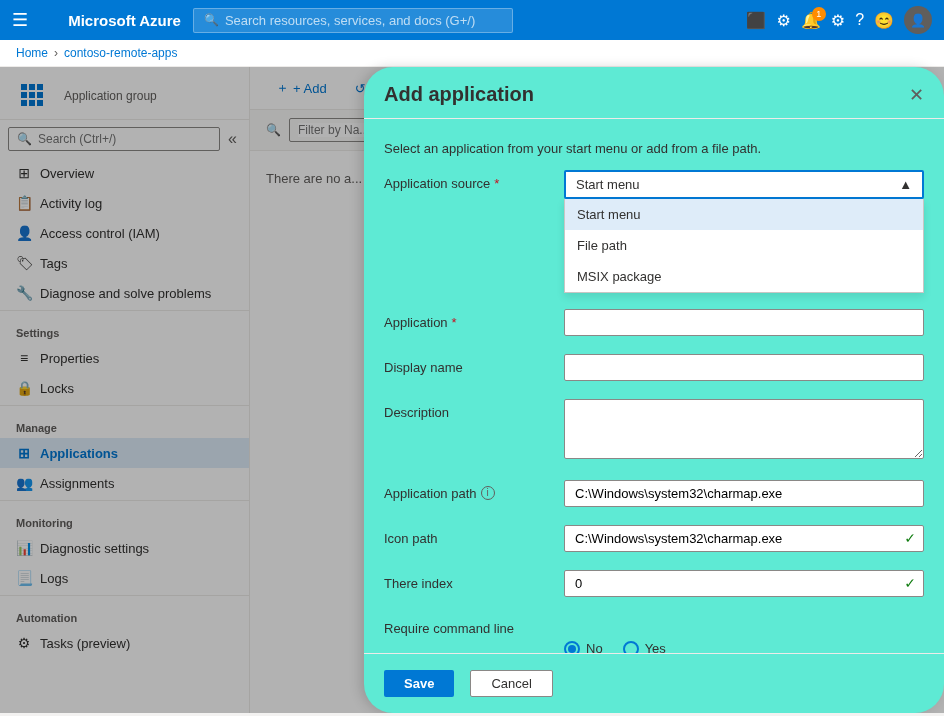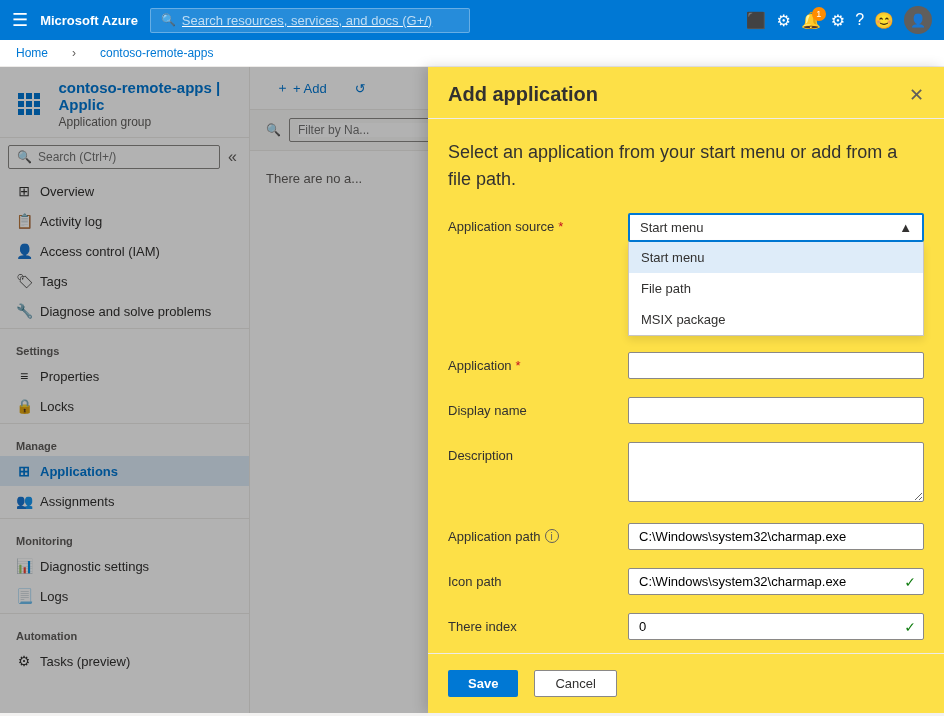--- a/index.html
+++ b/index.html
@@ -9,42 +9,41 @@
     .top-nav {
       background: #0078d4;
       height: 40px;
       display: flex;
       align-items: center;
       padding: 0 12px;
       gap: 12px;
       color: white;
     }
     .top-nav .hamburger { font-size: 18px; cursor: pointer; color: white; }
-    .top-nav .brand { font-weight: 600; font-size: 13px; color: white; white-space: nowrap; }
+    .top-nav .brand { font-weight: 600; font-size: 15px; color: white; white-space: nowrap; margin-left: 28px; }
     .top-nav .search-bar {
       flex: 1;
       max-width: 320px;
       background: rgba(255,255,255,0.15);
       border: 1px solid rgba(255,255,255,0.3);
       border-radius: 2px;
       padding: 4px 10px;
       color: white;
       font-size: 13px;
       display: flex;
       align-items: center;
       gap: 6px;
     }
     .top-nav .search-bar input {
       background: transparent;
       border: none;
       color: white;
       font-size: 13px;
       outline: none;
       width: 100%;
-      text-decoration: underline;
     }
     .top-nav .search-bar input::placeholder { color: rgba(255,255,255,0.7); }
     .top-nav-icons { margin-left: auto; display: flex; gap: 10px; align-items: center; }
     .top-nav-icons .icon-btn { color: white; font-size: 16px; cursor: pointer; position: relative; }
     .badge {
       position: absolute;
       top: -4px; right: -5px;
       background: #ff8c00;
       color: white;
       font-size: 9px;
@@ -55,21 +54,21 @@
     .avatar { width: 28px; height: 28px; border-radius: 50%; background: #605e5c; color: white; display: flex; align-items: center; justify-content: center; font-size: 13px; cursor: pointer; }
 
     
     .breadcrumb {
       background: white;
       padding: 6px 16px;
       font-size: 12px;
       color: #0078d4;
       display: flex;
       align-items: center;
-      gap: 24px;
+      gap: 6px;
       border-bottom: 1px solid #edebe9;
     }
     .breadcrumb .sep { color: #605e5c; }
     .breadcrumb .current { color: #0078d4; cursor: pointer; }
 
     
     .main-layout {
       display: flex;
       height: calc(716px - 40px - 30px);
       position: relative;
@@ -203,44 +202,45 @@
       position: absolute;
       top: 0; left: 0; right: 0; bottom: 0;
       background: rgba(0,0,0,0.3);
       z-index: 10;
     }
 
     
     .panel {
       position: absolute;
       top: 0; right: 0;
-      width: 516px;
+      width: 580px;
       height: 100%;
-      background: #fde047;
+      background: #5eead4;
       z-index: 20;
       display: flex;
       flex-direction: column;
       box-shadow: -4px 0 12px rgba(0,0,0,0.15);
+      border-radius: 29px;
     }
     .panel-header {
       padding: 16px 20px 12px;
       border-bottom: 1px solid #edebe9;
       display: flex;
       align-items: center;
       justify-content: space-between;
     }
     .panel-title { font-size: 20px; font-weight: 600; color: #323130; }
     .panel-close { cursor: pointer; font-size: 18px; color: #605e5c; border: none; background: none; }
     .panel-body {
       padding: 20px;
       flex: 1;
       overflow-y: auto;
       position: relative;
     }
-    .panel-desc { font-size: 18px; color: #323130; margin-bottom: 20px; line-height: 1.5; }
+    .panel-desc { font-size: 13px; color: #323130; margin-bottom: 11px; line-height: 1.5; }
 
     .form-row {
       display: flex;
       align-items: flex-start;
       margin-bottom: 18px;
       position: relative;
     }
     .form-label {
       width: 180px;
       min-width: 180px;
@@ -422,21 +422,20 @@
               <span></span>
               <span></span>
               <span></span>
               <span></span>
               <span></span>
               <span></span>
               <span></span>
             </div>
         </div>
         <div>
-          <div class="resource-title">contoso-remote-apps | Applic</div>
           <div class="resource-sub" style="padding-left:0;">Application group</div>
         </div>
       </div>
     </div>
     <div style="display:flex;align-items:center;padding:6px 8px;gap:4px;">
       <div class="search-box" style="flex:1;margin:0;">
         <span style="color:#605e5c;font-size:12px;">🔍</span>
         <input type="text" placeholder="Search (Ctrl+/)" style="">
       </div>
       <span class="collapse-btn">«</span>

